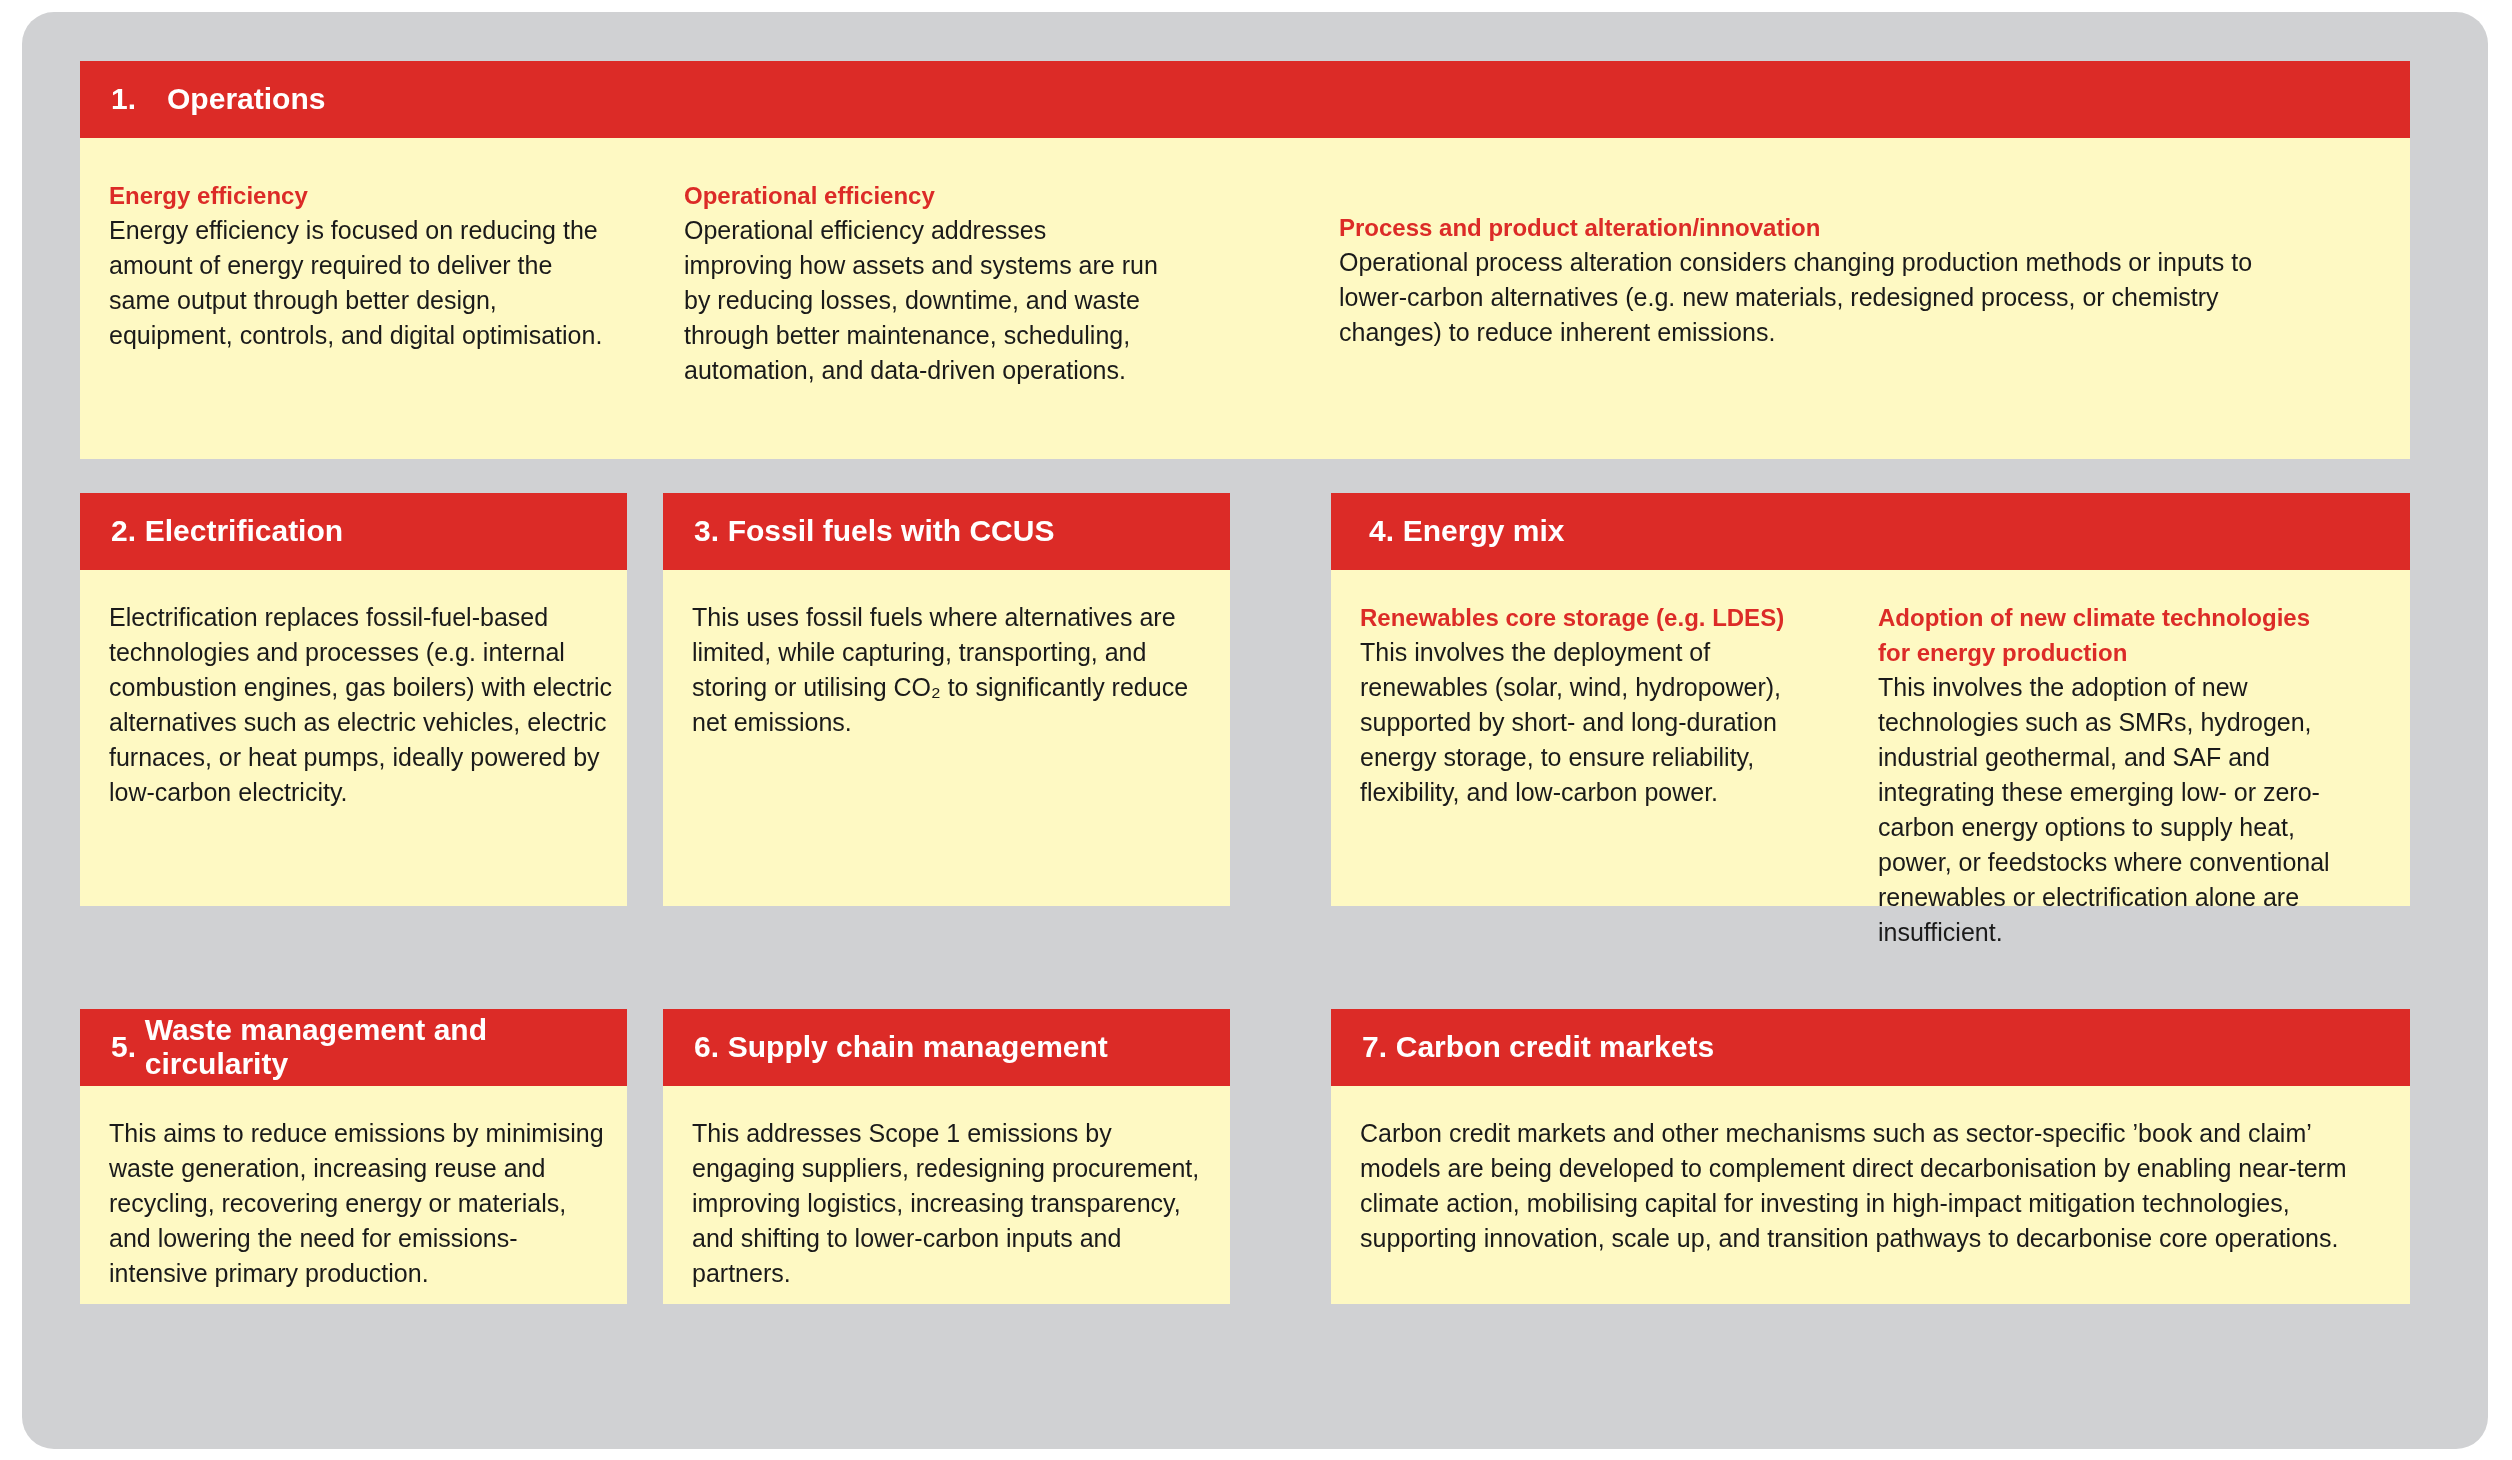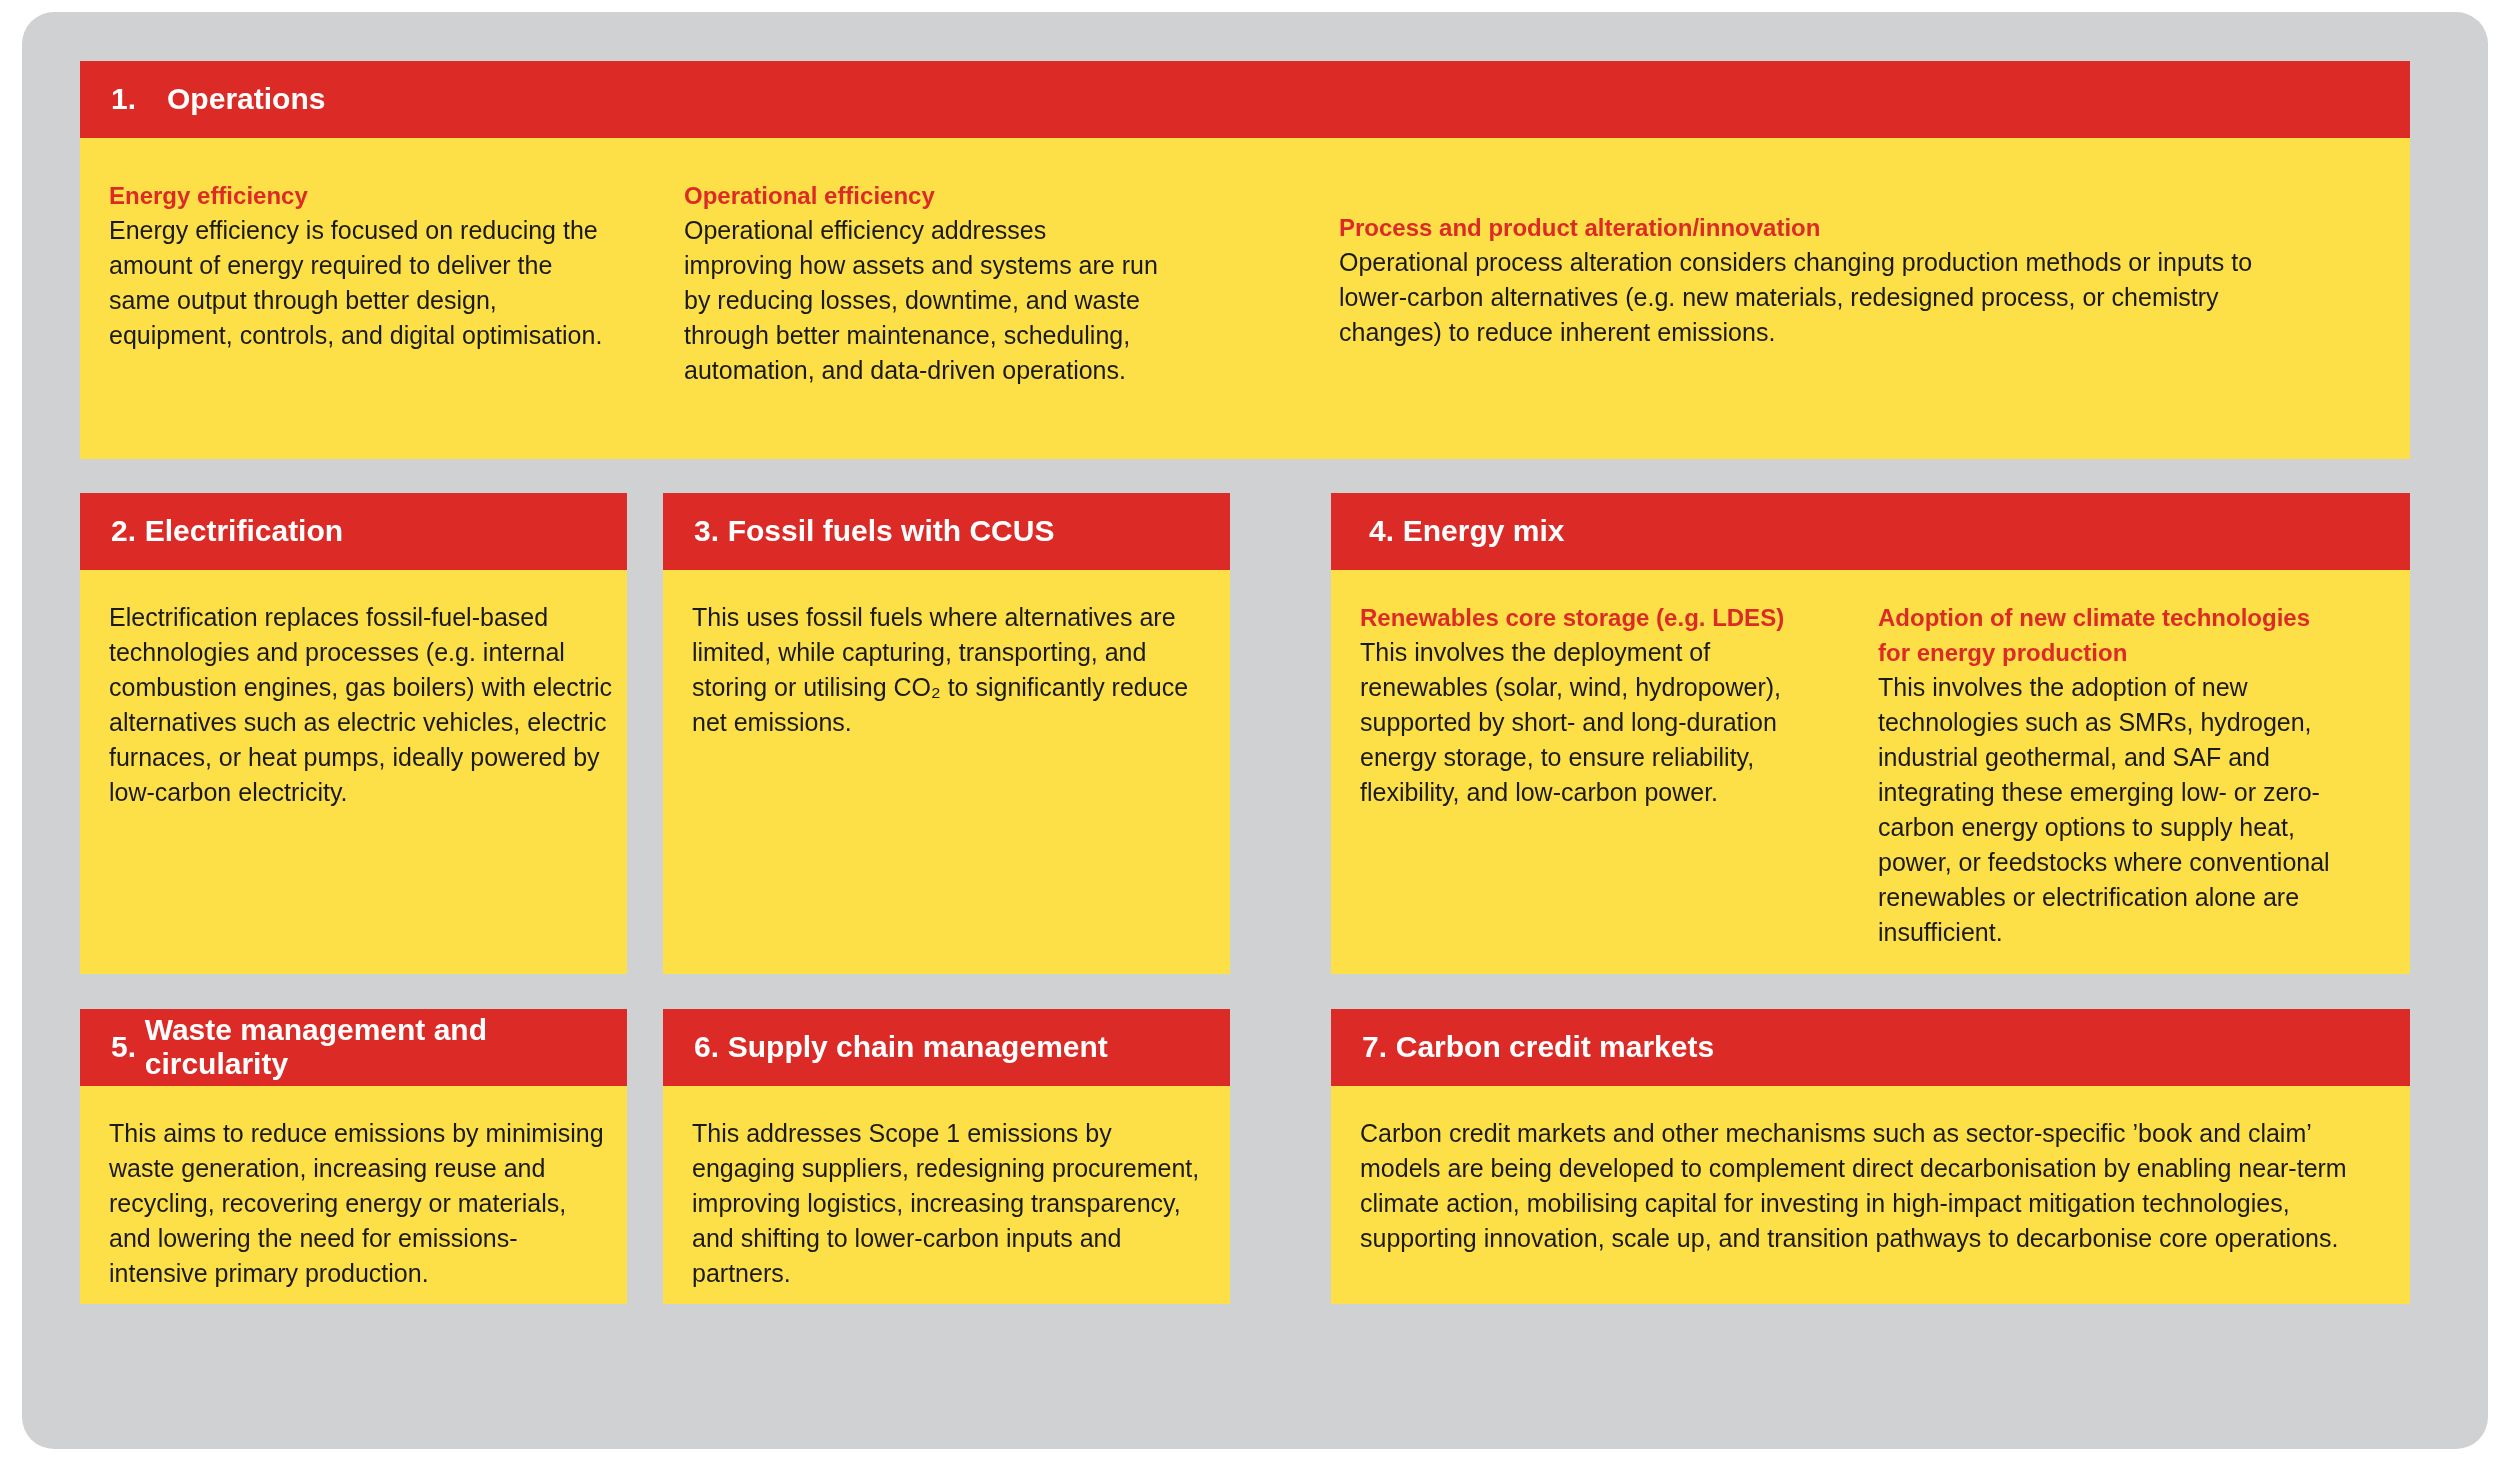--- a/index.html
+++ b/index.html
@@ -15,21 +15,21 @@
   .hdr{
     background:#DC2B27;color:#ffffff;height:77px;box-sizing:border-box;
     display:flex;align-items:center;gap:8.7px;
     padding:0 25px 1.2px 31px;
     font-weight:700;font-size:30px;line-height:34px;
   }
   .hdr .ttl{flex:1;}
   .gap-wide{gap:31px;}
   .pad-extra{padding-left:38px;}
   .bd{
-    background:#fde047;box-sizing:border-box;
+    background:#fef9c3;box-sizing:border-box;
     padding:30px 14px 0 29px;
     color:#1A1A1A;font-size:23.5px;line-height:35px;
   }
   .bd.tall-pad{padding-top:40px;}
   .cols{display:flex;align-items:flex-start;}
   .sub{
     color:#DC2B27;font-weight:700;font-size:24px;line-height:35px;margin:0;
   }
   .txt{margin:0;font-size:25px;line-height:35px;}
   
@@ -41,21 +41,21 @@
   .c4b{width:461px;margin-left:35px;}
   
   #card1{left:80px;top:61px;width:2330px;height:398px;}
   #card2{left:80px;top:493px;width:547px;height:482px;}
   #card3{left:663px;top:493px;width:567px;height:482px;}
   #card4{left:1331px;top:493px;width:1079px;height:482px;}
   #card5{left:80px;top:1009px;width:547px;height:387px;}
   #card6{left:663px;top:1009px;width:567px;height:387px;}
   #card7{left:1331px;top:1009px;width:1079px;height:387px;}
   #card1 .bd{height:321px;}
-  #card2 .bd,#card3 .bd,#card4 .bd{height:404px;}
+  #card2 .bd,#card3 .bd,#card4 .bd{height:336px;}
   #card5 .bd,#card6 .bd,#card7 .bd{height:218px;}
 </style>
 </head>
 <body>
 
 <div class="stage">
   <div class="frame"></div>
 
   <section class="card" id="card1">
     <header class="hdr gap-wide">

